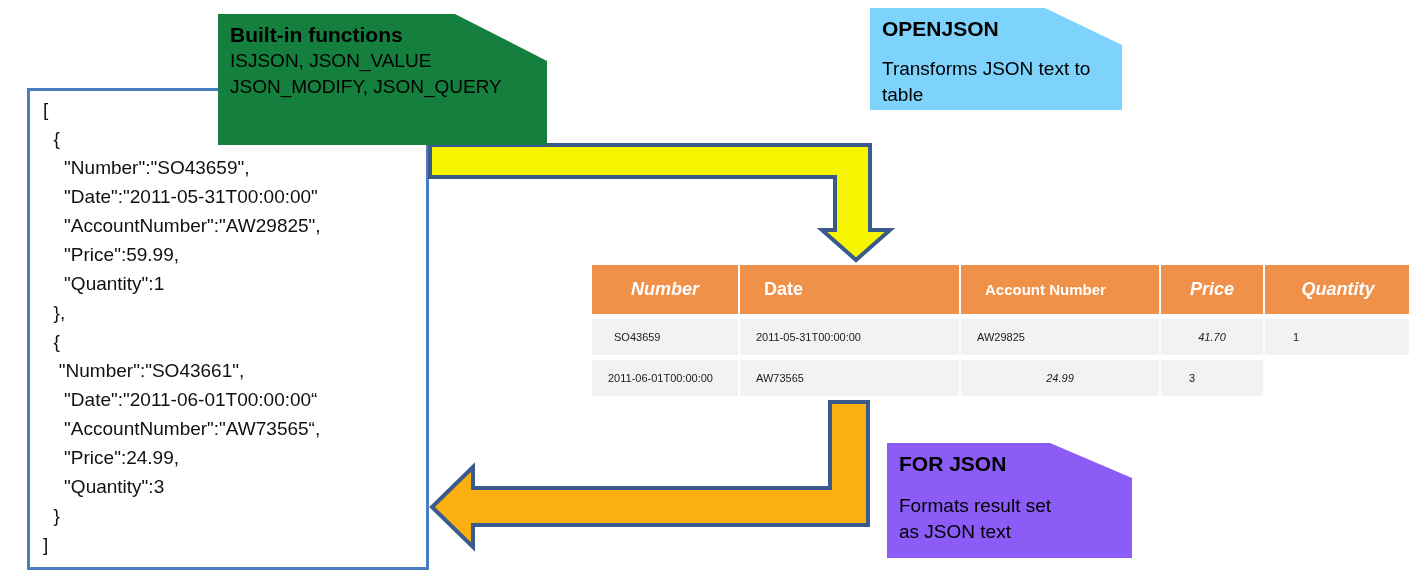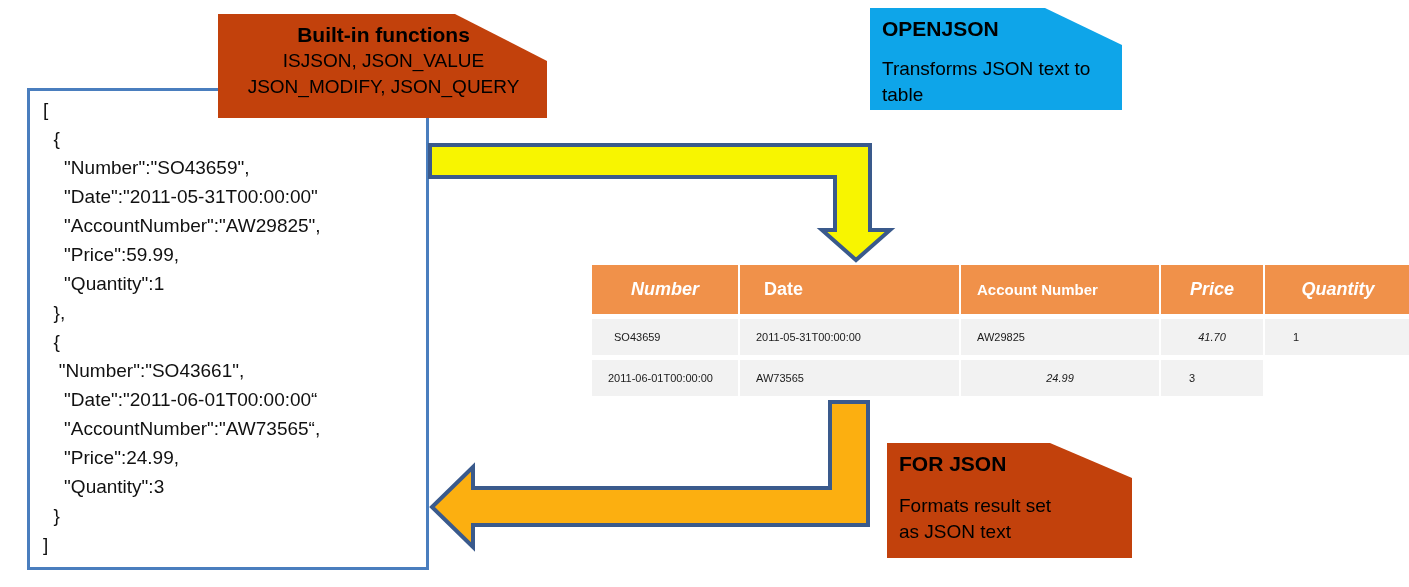--- a/index.html
+++ b/index.html
@@ -46,36 +46,35 @@
     position: absolute;
     z-index: 3;
     padding: 8px 10px 0 12px;
     color: #000000;
   }
   .c-title { font-weight: bold; font-size: 21px; line-height: 26px; }
   .c-line  { font-size: 19px; line-height: 26px; }
 
   .callout.blue {
     left: 218px; top: 14px;
-    width: 329px; height: 104px;
-    background: #c2410c;
+    width: 329px; height: 131px;
+    background: #15803d;
     clip-path: polygon(0 0, 237px 0, 100% 47px, 100% 100%, 0 100%);
-    text-align: center;
   }
   .callout.yellow {
     left: 870px; top: 8px;
     width: 252px; height: 102px;
-    background: #0ea5e9;
+    background: #7dd3fc;
     clip-path: polygon(0 0, 175px 0, 100% 37px, 100% 100%, 0 100%);
   }
   .callout.yellow .c-title { margin-bottom: 14px; }
   .callout.orange {
     left: 887px; top: 443px;
     width: 245px; height: 115px;
-    background: #c2410c;
+    background: #8b5cf6;
     clip-path: polygon(0 0, 163px 0, 100% 35px, 100% 100%, 0 100%);
   }
   .callout.orange .c-title { margin-bottom: 16px; }
 
   
   .result-table {
     position: absolute;
     left: 592px; top: 265px;
     z-index: 2;
     display: grid;
@@ -94,21 +93,21 @@
   }
   .ccell {
     background: #F2F2F2;
     color: #1b1b1b;
     font-size: 11px;
     display: flex;
     align-items: center;
   }
   .al-center { justify-content: center; font-style: italic; }
   .h-date    { padding-left: 24px; }
-  .h-account { padding-left: 16px; font-size: 15px; }
+  .h-account { padding-left: 24px; font-size: 15px; }
   .c-number   { padding-left: 22px; }
   .c-date     { padding-left: 16px; }
   .c-account  { padding-left: 16px; }
   .c-quantity { padding-left: 28px; }
 </style>
 </head>
 <body>
 
 <div class="canvas">
 

